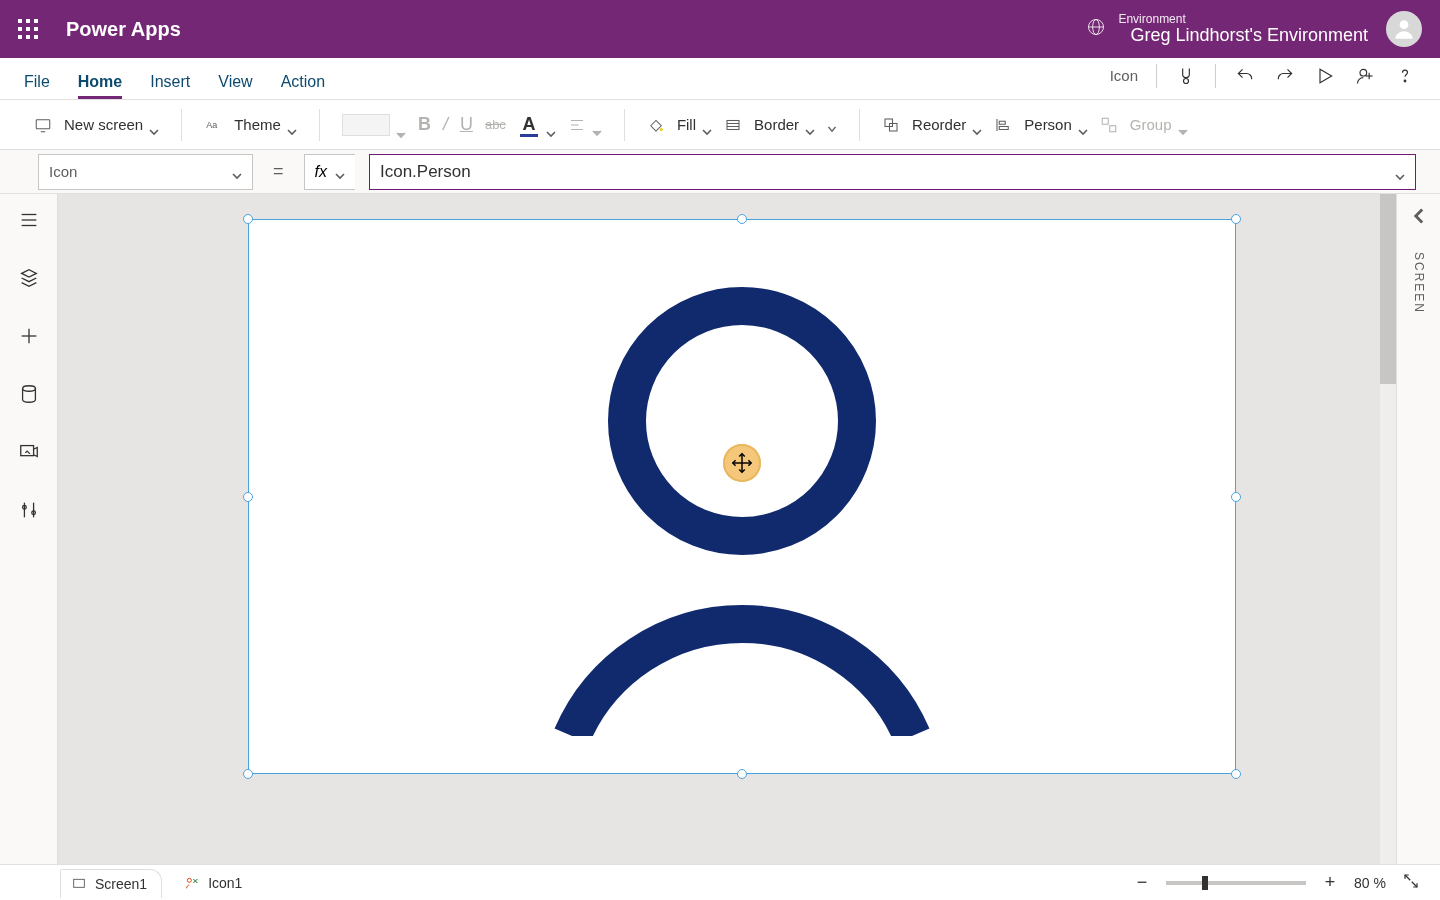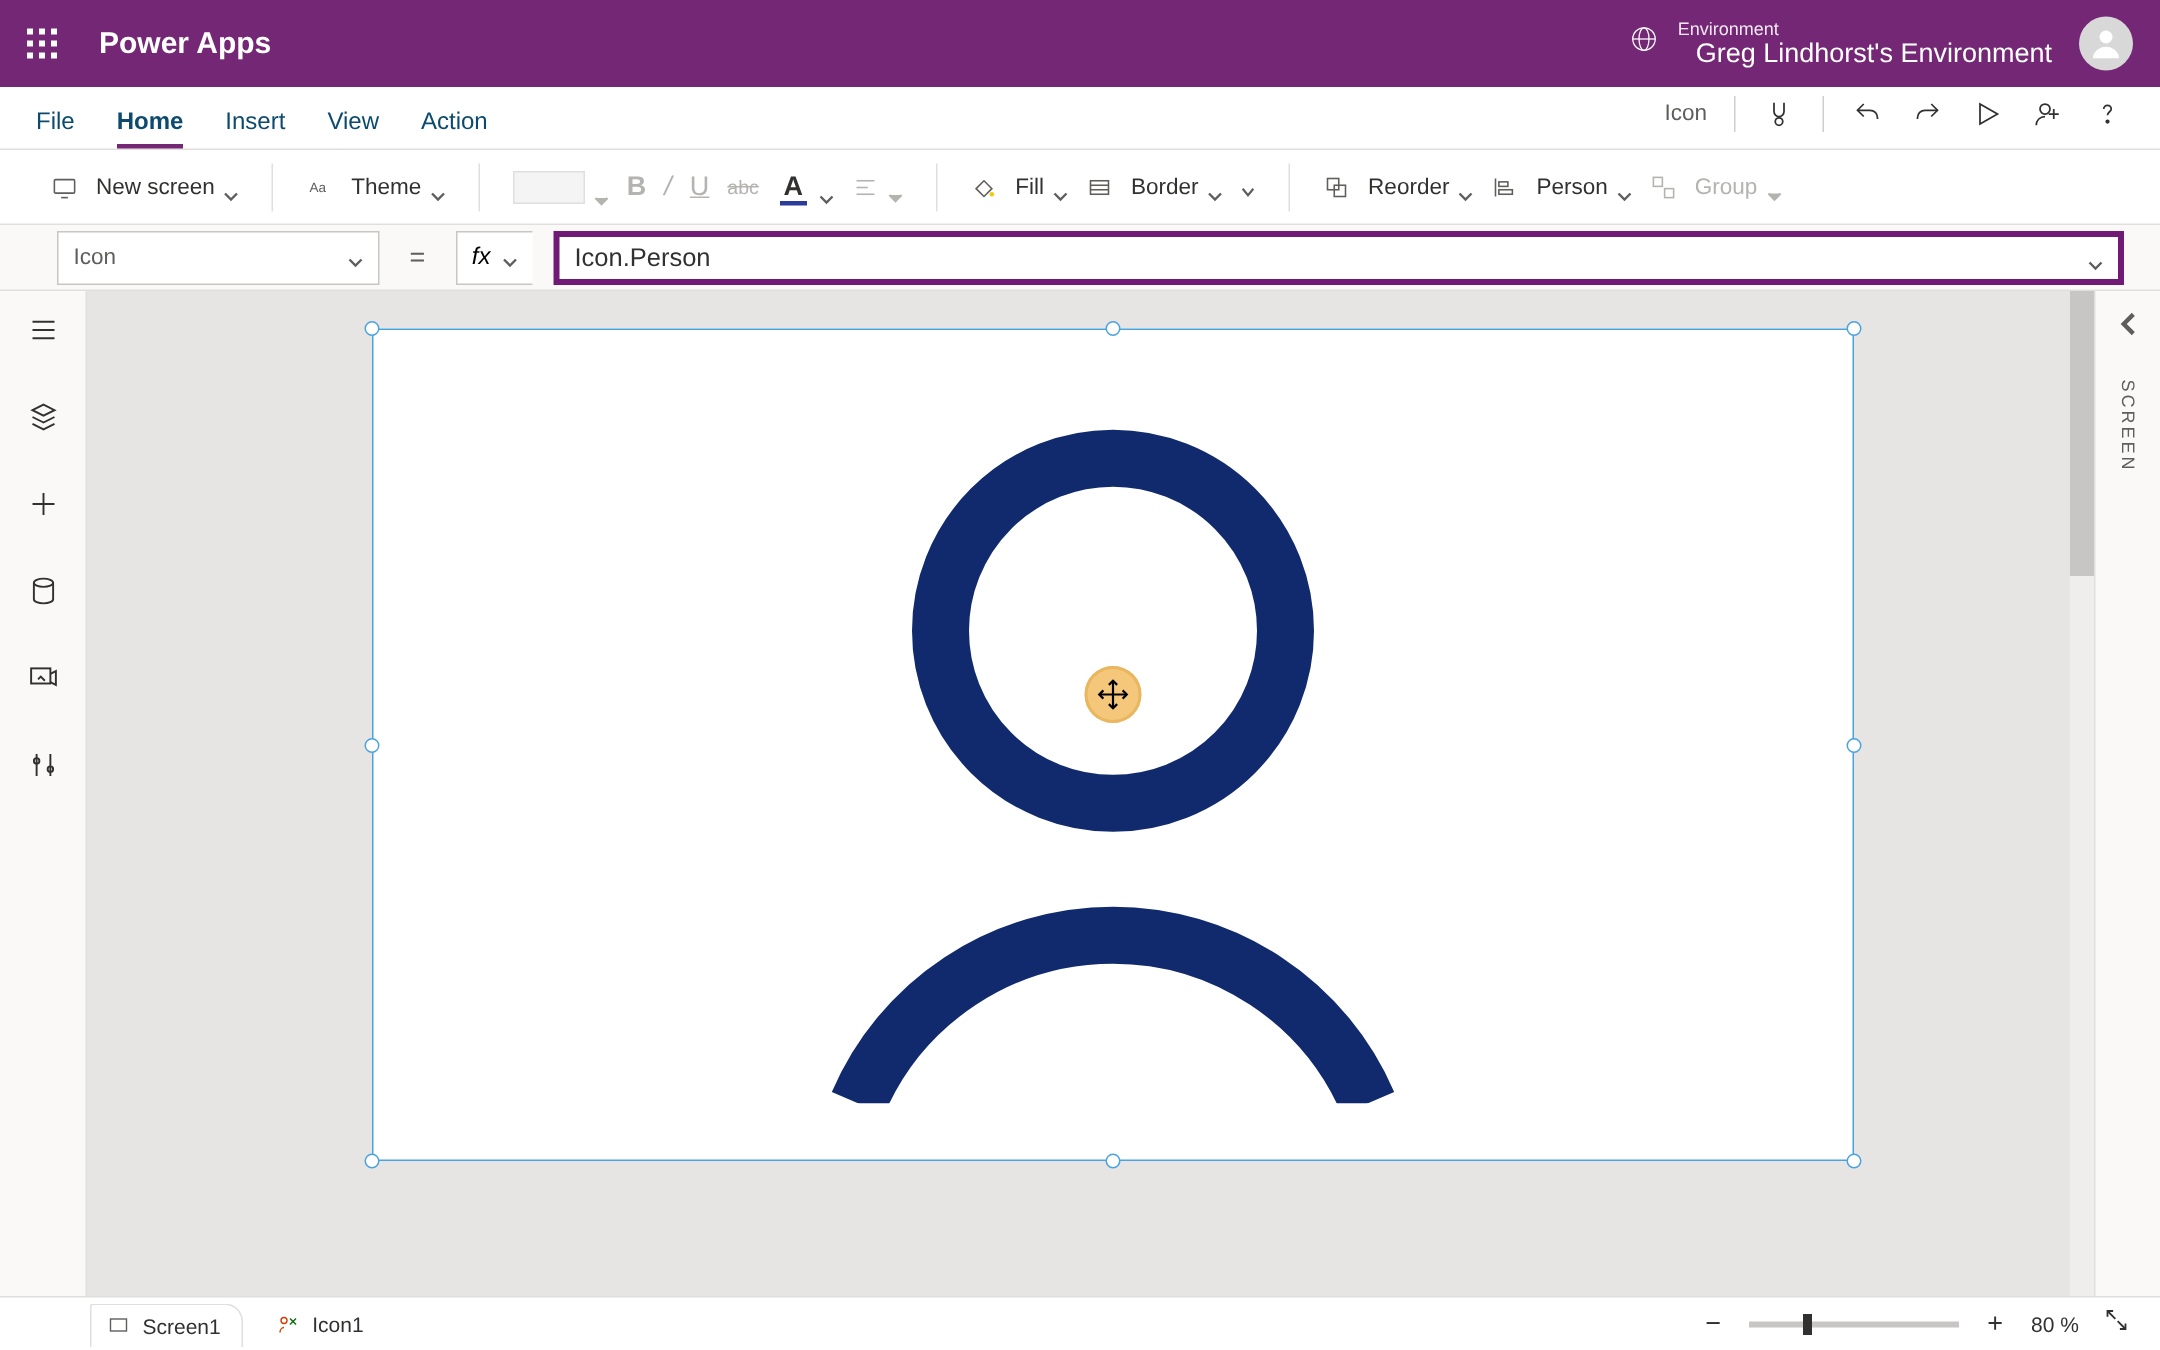--- a/index.html
+++ b/index.html
@@ -59,21 +59,21 @@
 
   
   .formulabar {
     height:44px; background:#faf9f8; border-bottom:1px solid #e1dfdd; display:flex; align-items:center;
     padding:0 24px 0 38px; gap:14px;
   }
   .prop-select { width:215px; height:36px; border:1px solid #c8c6c4; background:#fff; display:flex; align-items:center; justify-content:space-between; padding:0 10px; font-size:15px; color:#605e5c; cursor:pointer;}
   .equals { font-size:18px; color:#605e5c; padding:0 6px;}
   .fx-box { height:36px; border:1px solid #c8c6c4; border-right:none; background:#fff; display:flex; align-items:center; padding:0 10px; gap:8px; cursor:pointer;}
   .fx { font-style:italic; font-size:16px;}
-  .formula-input { flex:1; height:36px; border:4px solid #701a75; background:#fff; display:flex; align-items:center; justify-content:space-between; padding:0 10px; font-family:Consolas,monospace; font-size:17px; color:#323130;}
+  .formula-input { flex:1; height:36px; border:1px solid #701a75; background:#fff; display:flex; align-items:center; justify-content:space-between; padding:0 10px; font-family:Consolas,monospace; font-size:17px; color:#323130;}
   .formula-input .chev{margin-left:auto;}
 
   
   .workspace { display:flex; height:calc(900px - 58px - 42px - 50px - 44px - 36px); }
   .leftrail { width:58px; background:#faf9f8; border-right:1px solid #e1dfdd; display:flex; flex-direction:column; align-items:center; padding-top:14px; gap:34px;}
   .leftrail .rail-btn { width:24px; height:24px; cursor:pointer; display:flex; align-items:center; justify-content:center;}
   .leftrail .rail-btn svg{ width:22px; height:22px; stroke:#323130; fill:none; stroke-width:1.4;}
 
   .canvas-wrap { flex:1; position:relative; background:#e6e5e3; overflow:hidden;}
   .scroll-track { position:absolute; right:0; top:0; width:16px; height:100%; background:#efeeec;}

